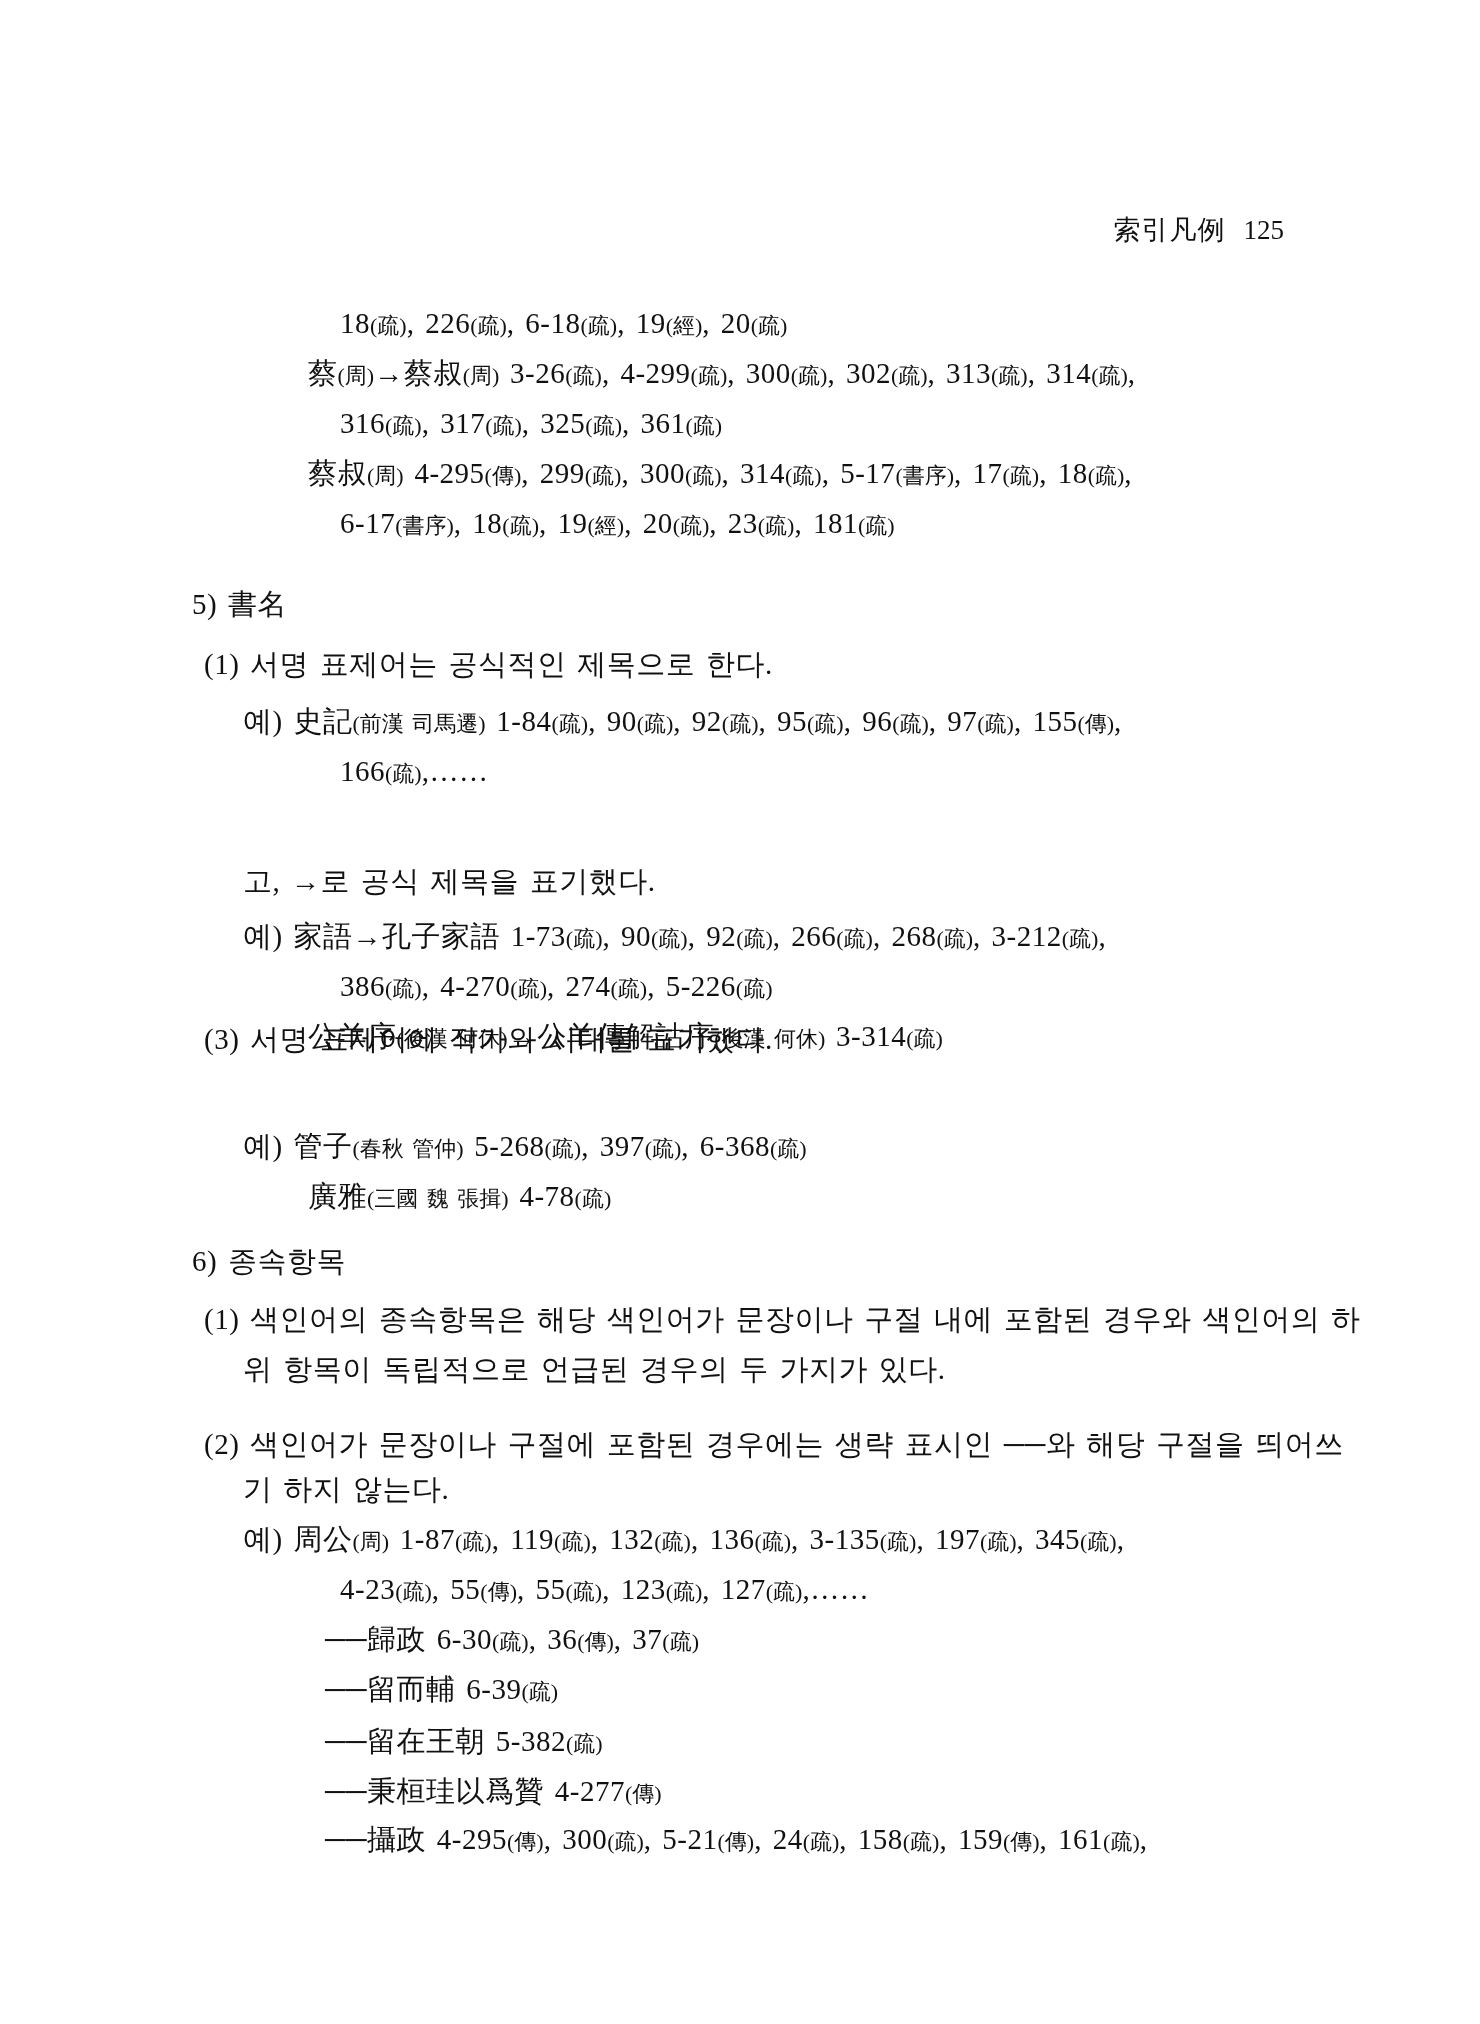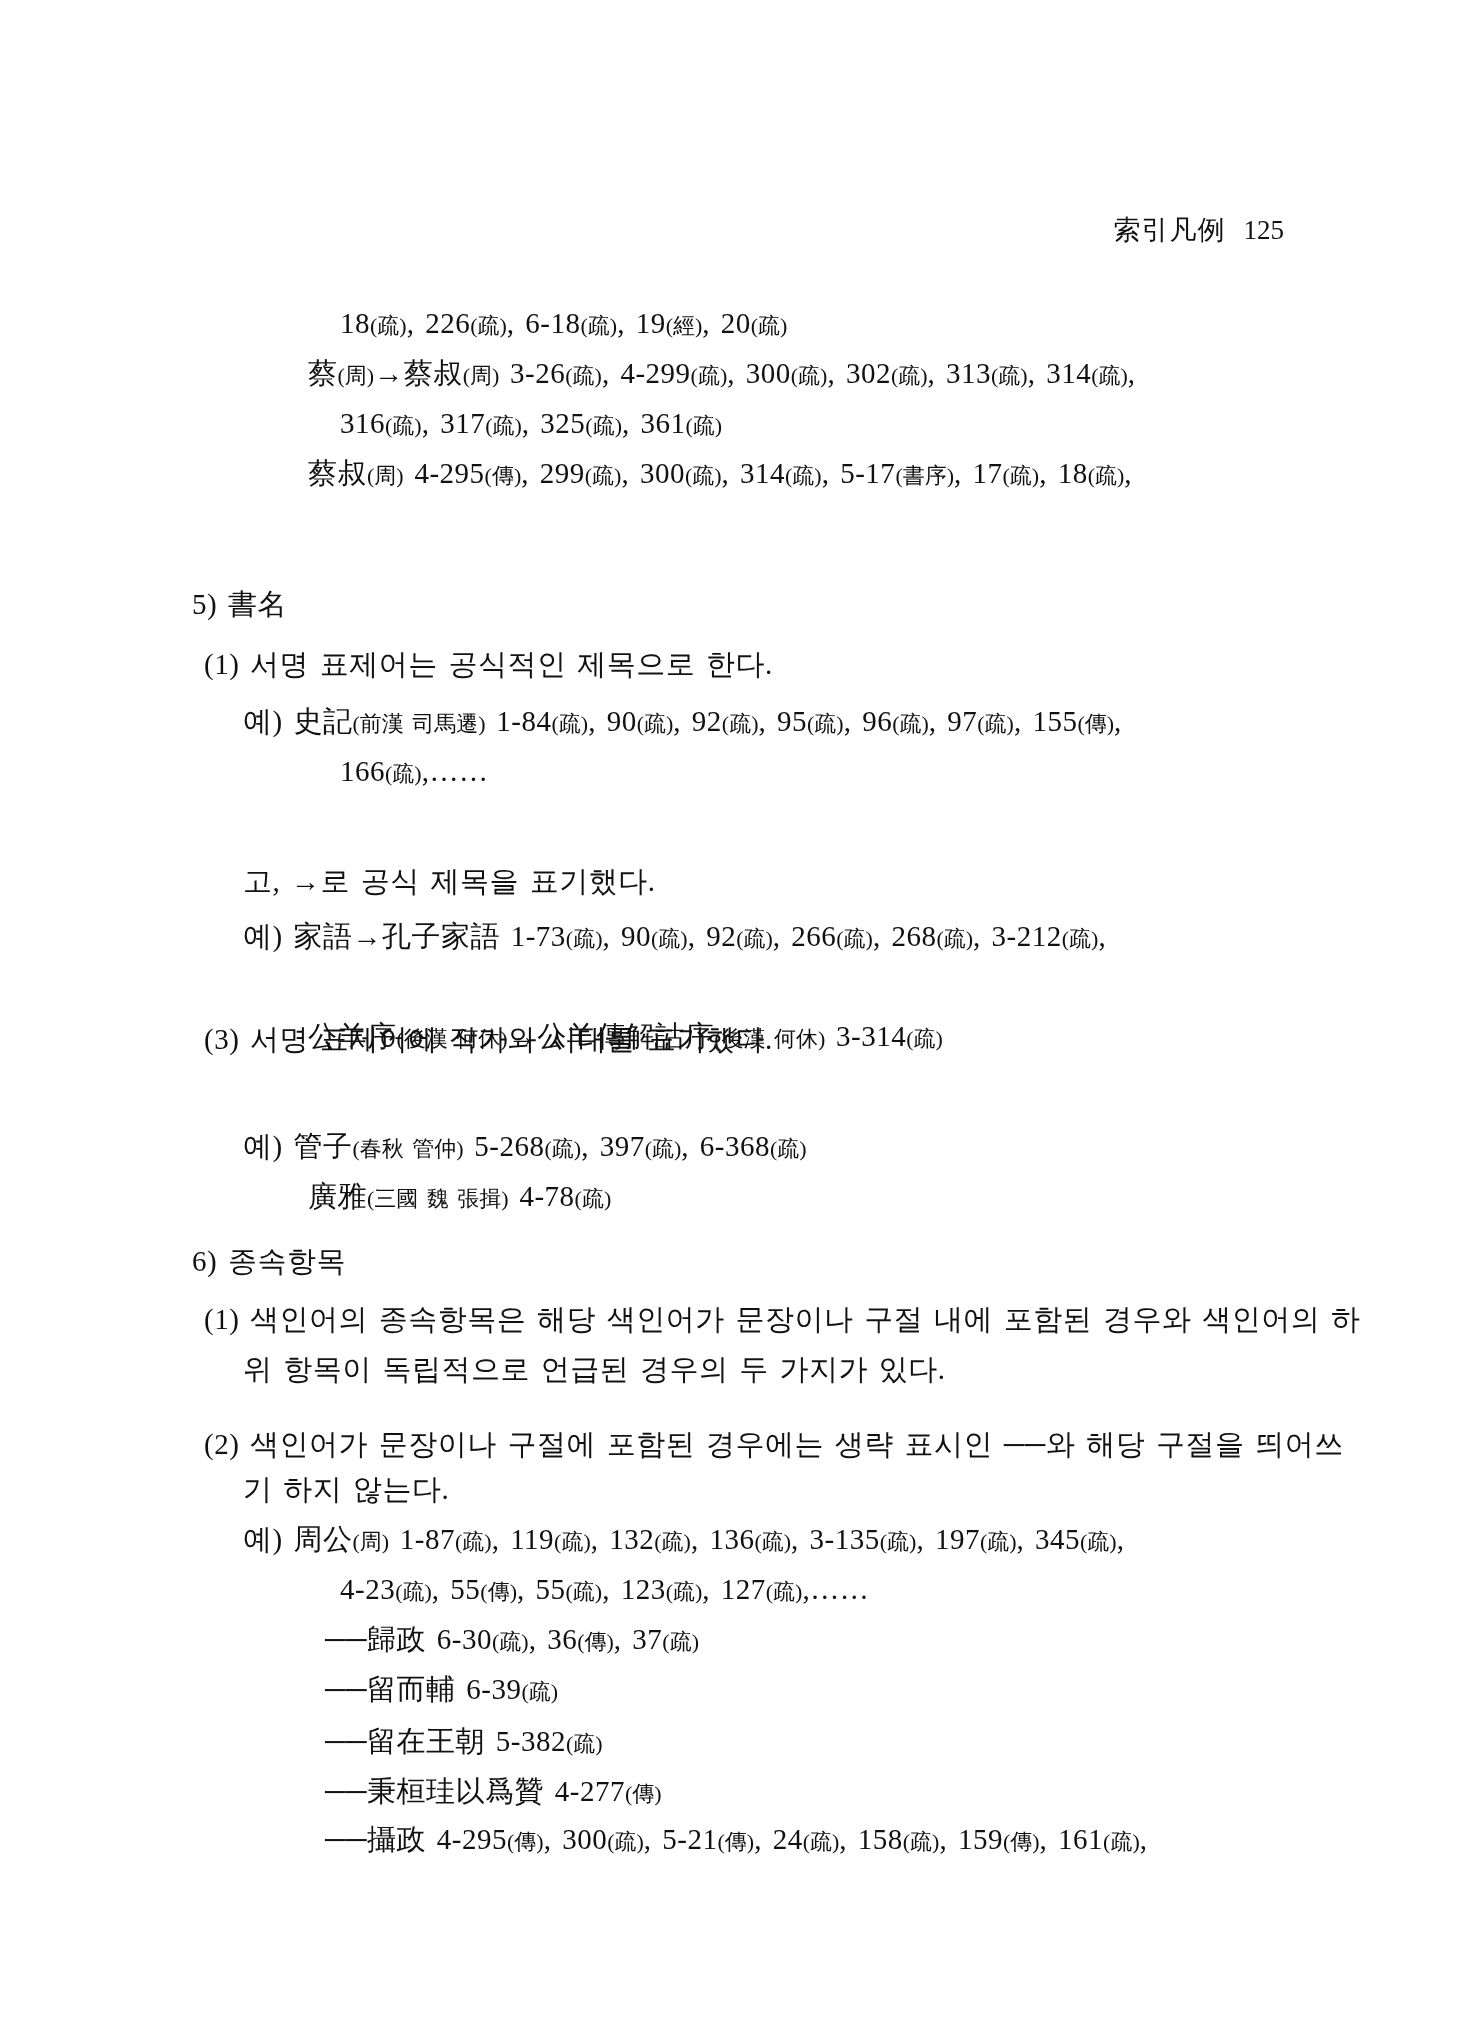--- a/index.html
+++ b/index.html
@@ -60,27 +60,29 @@
 <div class="page">
 
   <div class="page-header">
     <span>索引凡例</span><span class="pgnum">125</span>
   </div>
 
   <div class="ln rich i-cont" style="top:262px">18<span class="ann">(疏)</span>, 226<span class="ann">(疏)</span>, 6-18<span class="ann">(疏)</span>, 19<span class="ann">(經)</span>, 20<span class="ann">(疏)</span></div>
   <div class="ln rich i-entry" style="top:312px">蔡<span class="ann">(周)</span>→蔡叔<span class="ann">(周)</span> 3-26<span class="ann">(疏)</span>, 4-299<span class="ann">(疏)</span>, 300<span class="ann">(疏)</span>, 302<span class="ann">(疏)</span>, 313<span class="ann">(疏)</span>, 314<span class="ann">(疏)</span>,</div>
   <div class="ln rich i-cont" style="top:362px">316<span class="ann">(疏)</span>, 317<span class="ann">(疏)</span>, 325<span class="ann">(疏)</span>, 361<span class="ann">(疏)</span></div>
   <div class="ln rich i-entry" style="top:412px">蔡叔<span class="ann">(周)</span> 4-295<span class="ann">(傳)</span>, 299<span class="ann">(疏)</span>, 300<span class="ann">(疏)</span>, 314<span class="ann">(疏)</span>, 5-17<span class="ann">(書序)</span>, 17<span class="ann">(疏)</span>, 18<span class="ann">(疏)</span>,</div>
+  <div class="ln rich i-cont" style="top:462px">6-17<span class="ann">(書序)</span>, 18<span class="ann">(疏)</span>, 19<span class="ann">(經)</span>, 20<span class="ann">(疏)</span>, 23<span class="ann">(疏)</span>, 181<span class="ann">(疏)</span></div>
 
   <div class="ln rich i-h" style="top:543px">5) 書名</div>
   <div class="ln rich i-p1" style="top:603px">(1) 서명 표제어는 공식적인 제목으로 한다.</div>
   <div class="ln rich i-p2" style="top:660px">예) 史記<span class="ann">(前漢 司馬遷)</span> 1-84<span class="ann">(疏)</span>, 90<span class="ann">(疏)</span>, 92<span class="ann">(疏)</span>, 95<span class="ann">(疏)</span>, 96<span class="ann">(疏)</span>, 97<span class="ann">(疏)</span>, 155<span class="ann">(傳)</span>,</div>
   <div class="ln rich i-cont" style="top:710px">166<span class="ann">(疏)</span>,……</div>
   <div class="ln rich i-p2" style="top:820px">고, →로 공식 제목을 표기했다.</div>
   <div class="ln rich i-p2" style="top:875px">예) 家語→孔子家語 1-73<span class="ann">(疏)</span>, 90<span class="ann">(疏)</span>, 92<span class="ann">(疏)</span>, 266<span class="ann">(疏)</span>, 268<span class="ann">(疏)</span>, 3-212<span class="ann">(疏)</span>,</div>
+  <div class="ln rich i-cont" style="top:925px">386<span class="ann">(疏)</span>, 4-270<span class="ann">(疏)</span>, 274<span class="ann">(疏)</span>, 5-226<span class="ann">(疏)</span></div>
   <div class="ln rich i-entry" style="top:975px">公羊序<span class="ann">(後漢 何休)</span>→公羊傳解詁序<span class="ann">(後漢 何休)</span> 3-314<span class="ann">(疏)</span></div>
   <div class="ln rich i-p1" style="top:978px">(3) 서명 표제어에 작가와 시대를 표기했다.</div>
   <div class="ln rich i-p2" style="top:1085px">예) 管子<span class="ann">(春秋 管仲)</span> 5-268<span class="ann">(疏)</span>, 397<span class="ann">(疏)</span>, 6-368<span class="ann">(疏)</span></div>
   <div class="ln rich i-entry" style="top:1135px">廣雅<span class="ann">(三國 魏 張揖)</span> 4-78<span class="ann">(疏)</span></div>
 
   <div class="ln rich i-h" style="top:1200px">6) 종속항목</div>
   <div class="ln rich i-p1" style="top:1258px">(1) 색인어의 종속항목은 해당 색인어가 문장이나 구절 내에 포함된 경우와 색인어의 하</div>
   <div class="ln rich i-p2" style="top:1308px">위 항목이 독립적으로 언급된 경우의 두 가지가 있다.</div>
   <div class="ln rich i-p1" style="top:1383px">(2) 색인어가 문장이나 구절에 포함된 경우에는 생략 표시인 ──와 해당 구절을 띄어쓰</div>
   <div class="ln rich i-p2" style="top:1428px">기 하지 않는다.</div>

